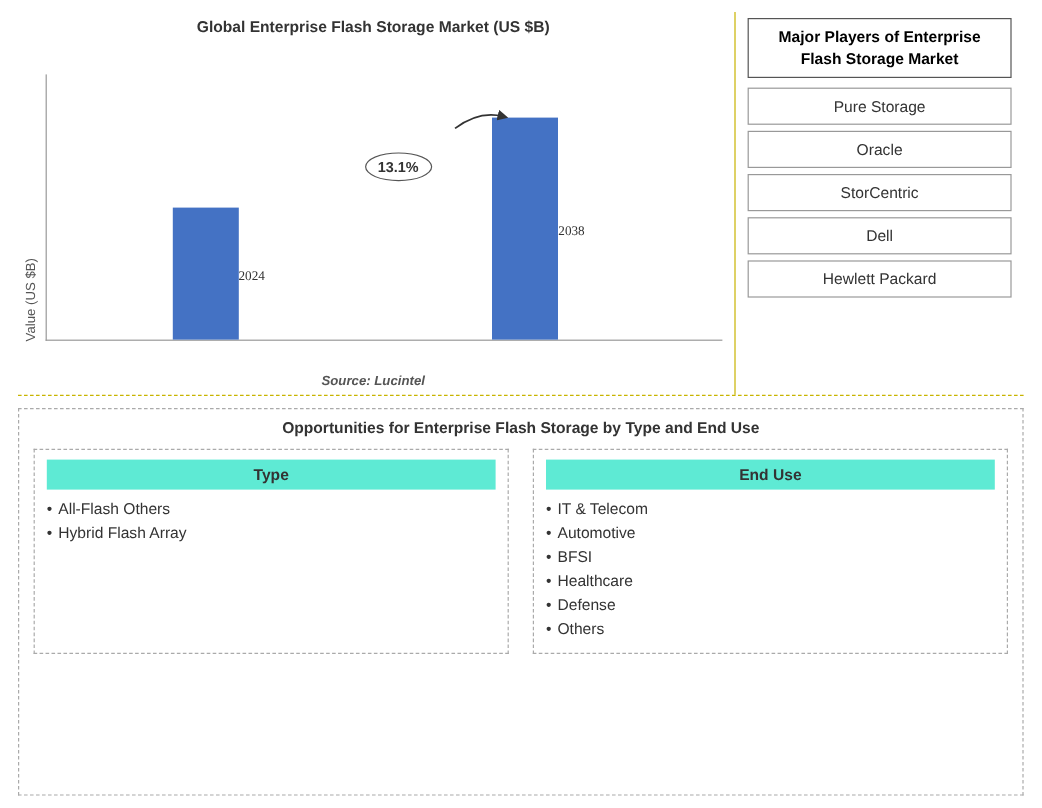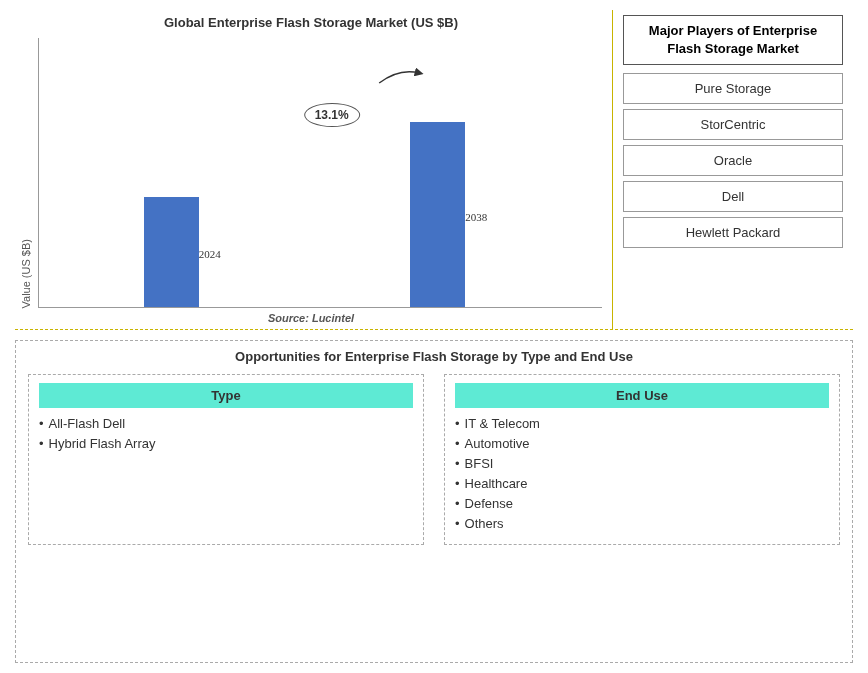--- a/index.html
+++ b/index.html
@@ -29,20 +29,21 @@
     }
 
     
     .chart-section {
       flex: 1;
       border-right: 1px solid #c8b400;
       padding: 5px 10px 5px 5px;
       display: flex;
       flex-direction: column;
       align-items: center;
+      gap: 24px;
     }
 
     .chart-title {
       font-size: 13px;
       font-weight: bold;
       color: #333;
       text-align: center;
       margin-bottom: 8px;
     }
 
@@ -259,38 +260,38 @@
         </div>
       </div>
 
       <div class="source-label">Source: Lucintel</div>
     </div>
 
     <div class="players-section">
       <div class="players-title">Major Players of Enterprise Flash Storage Market</div>
 
       <div class="player-item">Pure Storage</div>
+      <div class="player-item">Oracle</div>
       <div class="player-item">StorCentric</div>
-      <div class="player-item">Oracle</div>
       <div class="player-item">Dell</div>
       <div class="player-item">Hewlett Packard</div>
     </div>
 
   </div>
 
   <div class="bottom-section">
     <div class="opportunities-title">Opportunities for Enterprise Flash Storage by Type and End Use</div>
 
     <div class="opp-columns">
 
       <div class="opp-col">
         <div class="opp-col-header">Type</div>
         <div class="opp-item">
           <span class="bullet">•</span>
-          <span>All-Flash Dell</span>
+          <span>All-Flash Others</span>
         </div>
         <div class="opp-item">
           <span class="bullet">•</span>
           <span>Hybrid Flash Array</span>
         </div>
       </div>
 
       <div class="opp-col">
         <div class="opp-col-header">End Use</div>
         <div class="opp-item">

